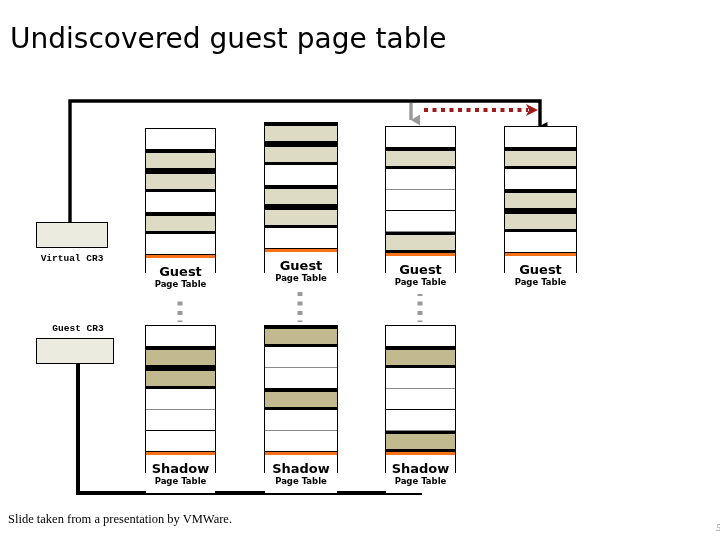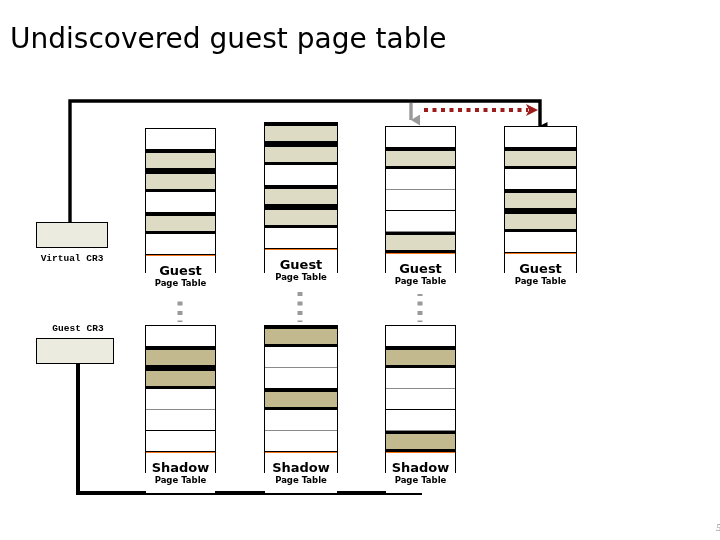--- a/index.html
+++ b/index.html
@@ -37,21 +37,21 @@
   }
   .row{
     box-sizing:border-box;width:100%;height:21px;background:#ffffff;
     border-bottom:1px solid #000;
   }
   .row.tan{background:#dedbc5;border-top:3px solid #000;border-bottom:3px solid #000;height:21px;}
   .row.dark{background:#c3b98f;border-top:3px solid #000;border-bottom:3px solid #000;height:21px;}
   .row.thin{border-bottom:1px solid #8a8a8a;}
   .label{
     box-sizing:border-box;width:100%;height:41px;background:#fff;
-    border-top:1px solid #f97316;display:flex;flex-direction:column;
+    border-top:3px solid #f97316;display:flex;flex-direction:column;
     align-items:center;justify-content:center;
   }
   .label .big{
     font-family:"DejaVu Sans", sans-serif;font-size:13px;font-weight:bold;color:#000;line-height:15px;
   }
   .label .small{
     font-family:"DejaVu Sans", sans-serif;font-size:8.5px;font-weight:bold;color:#000;line-height:11px;
   }
 
   
@@ -206,15 +206,16 @@
     <div class="row thin"></div>
     <div class="row"></div>
     <div class="row thin"></div>
     <div class="row dark"></div>
     <div class="label">
       <span class="big">Shadow</span>
       <span class="small">Page Table</span>
     </div>
   </div>
 
+  <div class="footnote">Slide taken from a presentation by VMWare.</div>
   <div class="pagenum">50</div>
 
 </div>
 
 </body></html>

